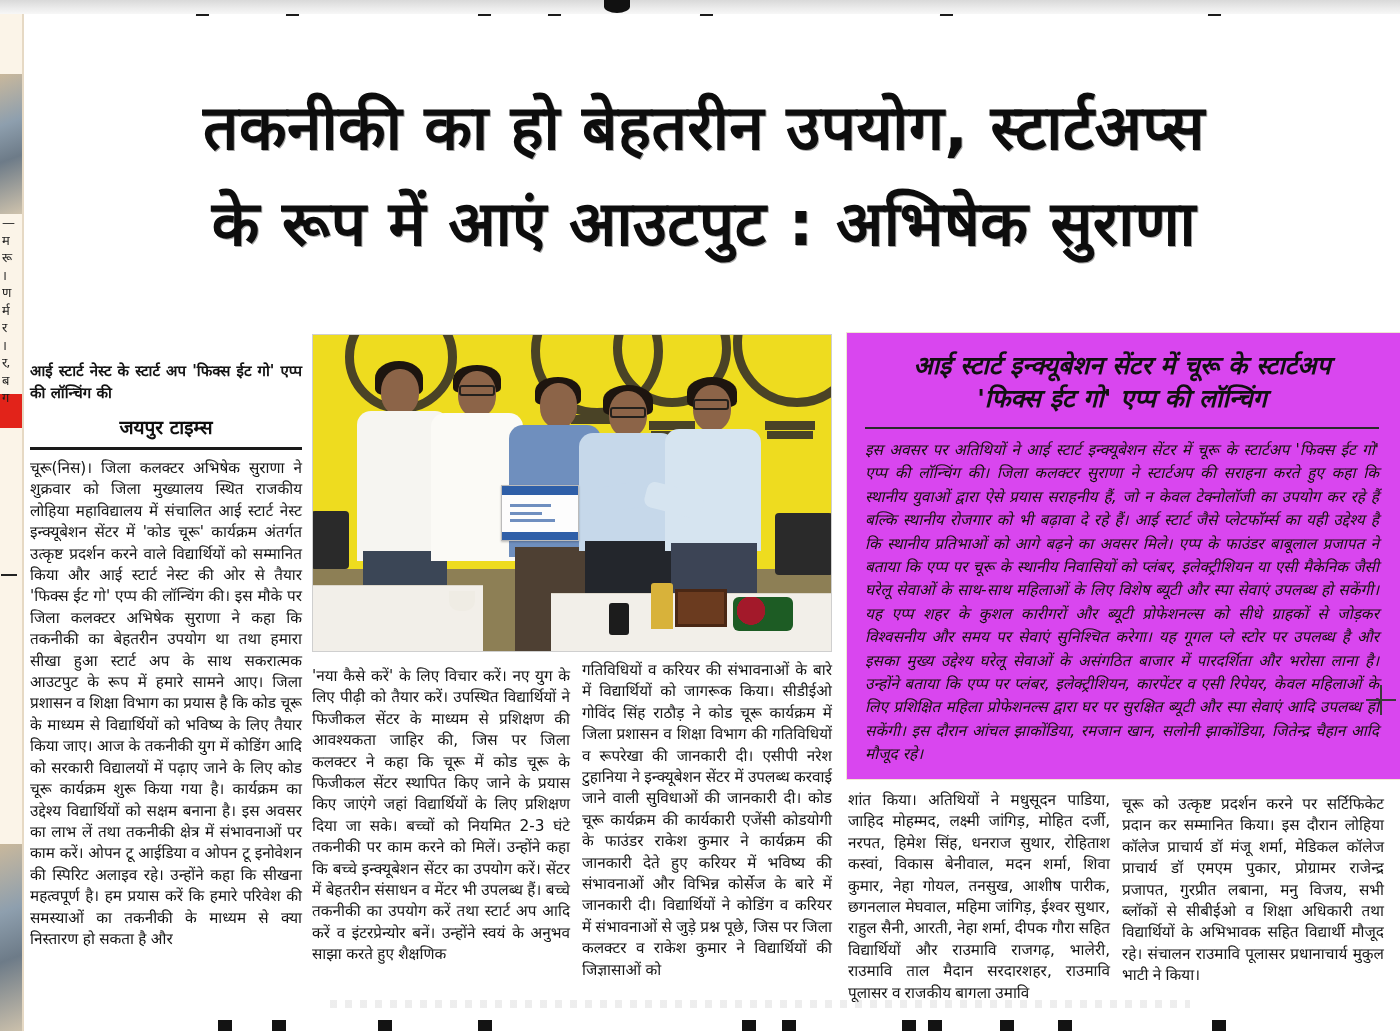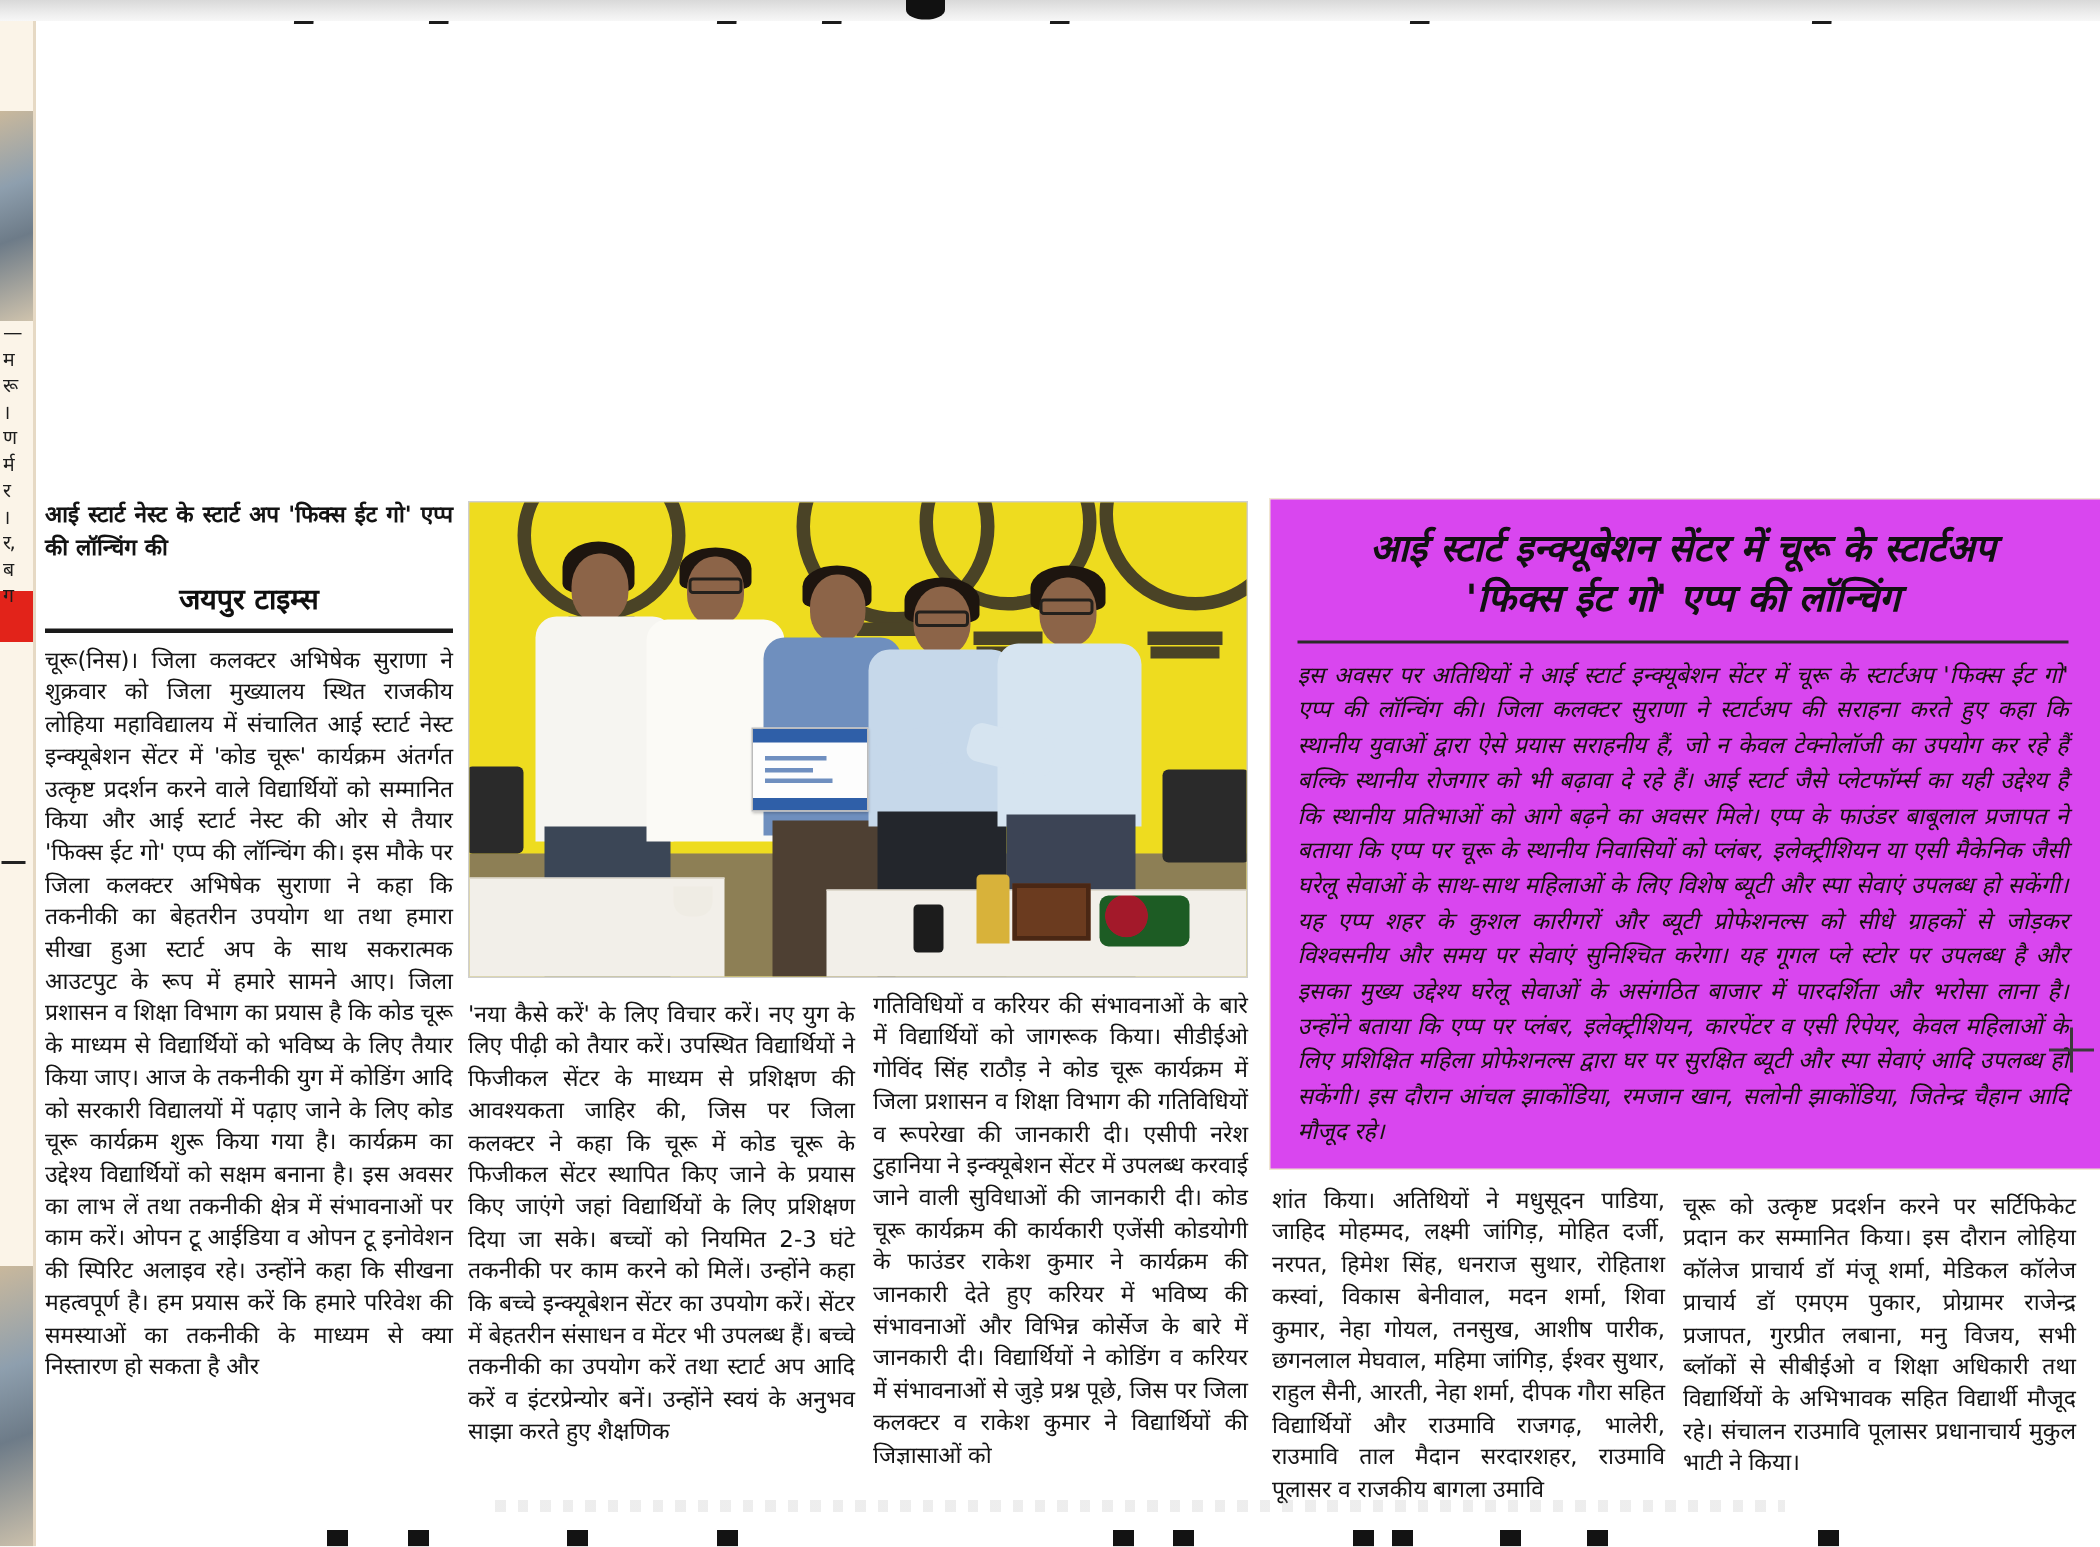--- a/index.html
+++ b/index.html
@@ -112,20 +112,21 @@
 
   
   .col1 {
     position: absolute; left: 6px; top: 0; width: 272px;
   }
   .kicker {
     font-family: "DejaVu Sans", sans-serif;
     font-size: 15px; line-height: 22px;
     color: #131313; font-weight: 600;
     text-align: justify;
+    margin-top: 28px;
   }
   .byline {
     margin-top: 10px;
     text-align: center;
     font-family: "DejaVu Sans", sans-serif;
     font-weight: bold;
     font-size: 19px;
     color: #0f0f0f;
   }
   .rule-thick {
@@ -283,20 +284,22 @@
 ।
 र,
 ब
 ग</div>
     <div class="ls-photo p2"></div>
   </div>
   <div class="left-edge-line"></div>
 
   <div class="clip">
 
+    <h1 class="headline">तकनीकी का हो बेहतरीन उपयोग, स्टार्टअप्स
+के रूप में आएं आउटपुट : अभिषेक सुराणा</h1>
 
 
     <div class="content">
 
       <div class="col1">
         <div class="kicker">आई स्टार्ट नेस्ट के स्टार्ट अप 'फिक्स ईट गो' एप्प की लॉन्चिंग की</div>
         <div class="byline">जयपुर टाइम्स</div>
         <div class="rule-thick"></div>
         <div class="body-text">चूरू(निस)। जिला कलक्टर अभिषेक सुराणा ने शुक्रवार को जिला मुख्यालय स्थित राजकीय लोहिया महाविद्यालय में संचालित आई स्टार्ट नेस्ट इन्क्यूबेशन सेंटर में 'कोड चूरू' कार्यक्रम अंतर्गत उत्कृष्ट प्रदर्शन करने वाले विद्यार्थियों को सम्मानित किया और आई स्टार्ट नेस्ट की ओर से तैयार 'फिक्स ईट गो' एप्प की लॉन्चिंग की। इस मौके पर जिला कलक्टर अभिषेक सुराणा ने कहा कि तकनीकी का बेहतरीन उपयोग था तथा हमारा सीखा हुआ स्टार्ट अप के साथ सकरात्मक आउटपुट के रूप में हमारे सामने आए। जिला प्रशासन व शिक्षा विभाग का प्रयास है कि कोड चूरू के माध्यम से विद्यार्थियों को भविष्य के लिए तैयार किया जाए। आज के तकनीकी युग में कोडिंग आदि को सरकारी विद्यालयों में पढ़ाए जाने के लिए कोड चूरू कार्यक्रम शुरू किया गया है। कार्यक्रम का उद्देश्य विद्यार्थियों को सक्षम बनाना है। इस अवसर का लाभ लें तथा तकनीकी क्षेत्र में संभावनाओं पर काम करें। ओपन टू आईडिया व ओपन टू इनोवेशन की स्पिरिट अलाइव रहे। उन्होंने कहा कि सीखना महत्वपूर्ण है। हम प्रयास करें कि हमारे परिवेश की समस्याओं का तकनीकी के माध्यम से क्या निस्तारण हो सकता है और</div>
       </div>

